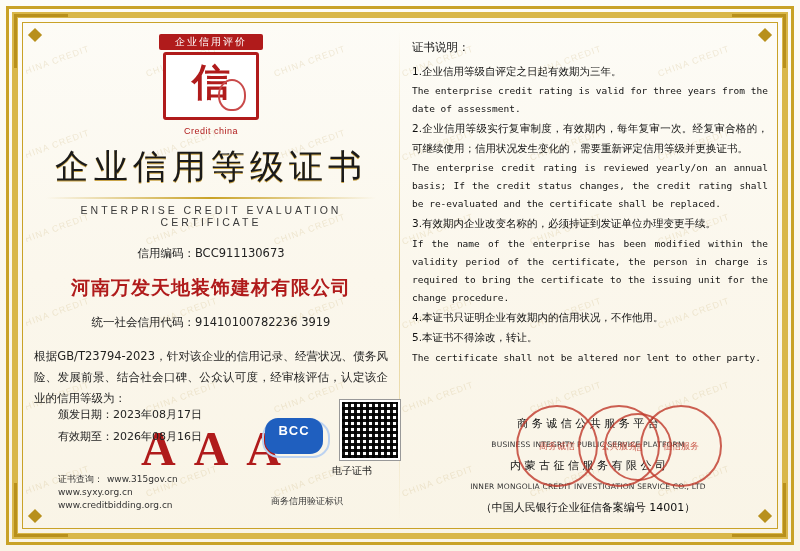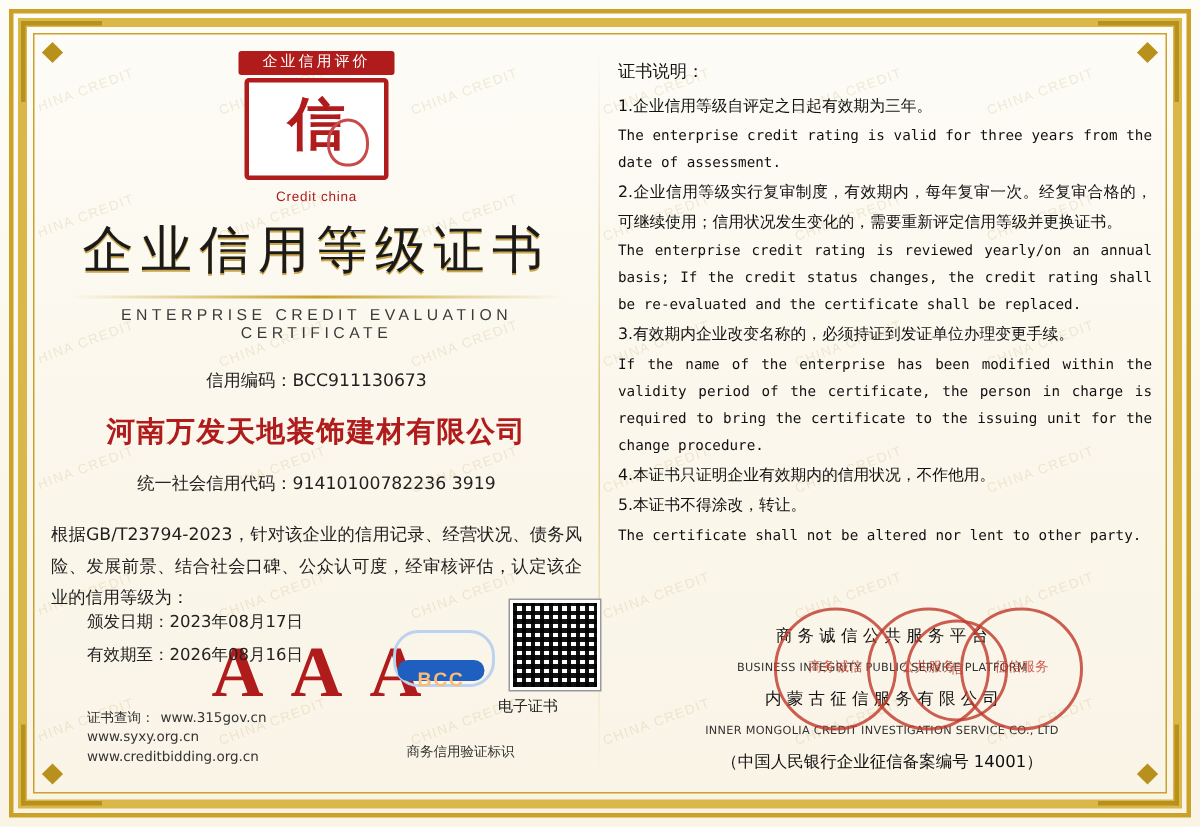--- a/index.html
+++ b/index.html
@@ -144,22 +144,22 @@
       repeating-linear-gradient(90deg,#111 0 3px,#fff 3px 6px);
     background-blend-mode:multiply;
     border:2px solid #fff;outline:1px solid #999;
   }
   .qr-label{
     position:absolute;left:302px;bottom:44px;width:72px;text-align:left;
     font-size:10px;color:#222;font-family:Liberation Serif, serif;
   }
   .bcc{
     position:absolute;left:235px;bottom:68px;
-    width:58px;height:14px;border-radius:13px;
-    background:#1f5fbf;color:#fdba74;font-size:13px;font-weight:bold;
+    width:58px;height:36px;border-radius:13px;
+    background:#1f5fbf;color:#ffffff;font-size:13px;font-weight:bold;
     line-height:26px;text-align:center;letter-spacing:1px;
     font-family:"Liberation Sans",sans-serif;
   }
   .bcc-dots{
     position:absolute;left:232px;bottom:64px;width:64px;height:34px;
     border:2px solid #bcd2f0;border-radius:17px;
   }
   .footer-left{
     position:absolute;left:28px;bottom:10px;width:210px;text-align:left;
     font-size:9px;color:#333;line-height:13px;font-family:"DejaVu Sans",sans-serif;

